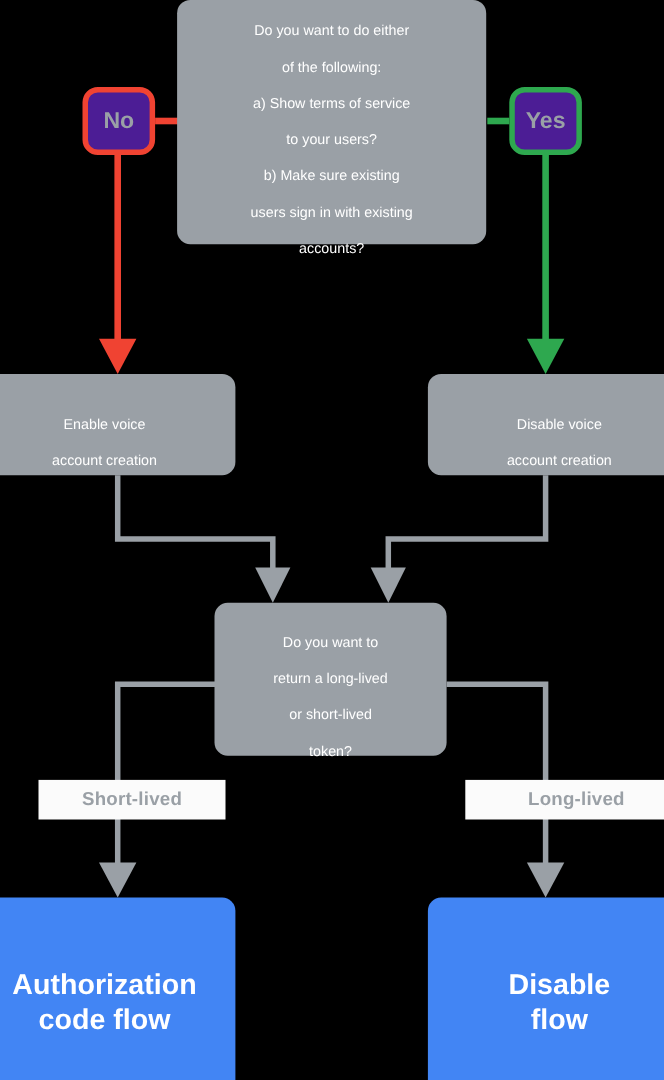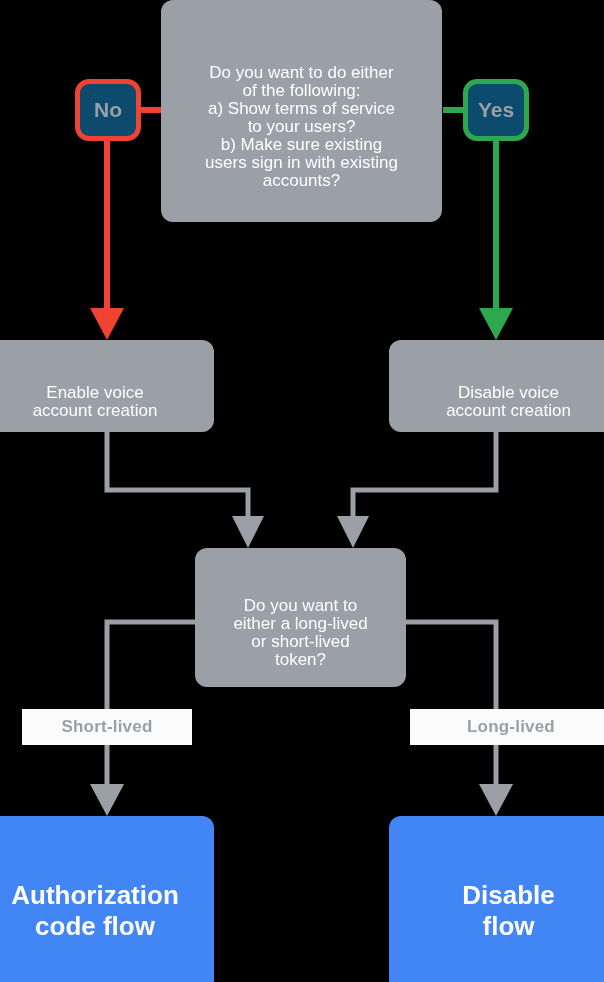--- a/index.html
+++ b/index.html
@@ -30,43 +30,43 @@
     align-items: center;
     justify-content: center;
     text-align: center;
   }
   .gray-node {
     background: #9aa0a6;
     border-radius: 12px;
     color: #ffffff;
   }
   .gray-node .txt {
-    font-size: 17px;
-    line-height: 18px;
+    font-size: 13px;
+    line-height: 33px;
     color: #ffffff;
     font-weight: 400;
     padding: 0 12px;
     white-space: pre-line;
     margin-top: 31px;
   }
   .blue-node {
     background: #4285f4;
     border-radius: 12px;
   }
   .blue-node .txt {
     font-size: 26px;
     line-height: 31px;
     color: #ffffff;
     font-weight: 700;
     white-space: pre-line;
   }
   .badge {
     position: absolute;
     box-sizing: border-box;
-    background: #0c4a6e;
+    background: #4c1d95;
     border-radius: 14px;
     display: flex;
     align-items: center;
     justify-content: center;
     font-size: 21px;
     font-weight: 700;
     color: #9aa0a6;
   }
   .badge-no { border: 5px solid #f04332; }
   .badge-yes { border: 5px solid #2ea84f; }
@@ -74,20 +74,21 @@
     position: absolute;
     box-sizing: border-box;
     background: #fbfbfb;
     display: flex;
     align-items: center;
     justify-content: center;
     font-size: 17px;
     font-weight: 700;
     color: #9aa0a6;
     letter-spacing: 0.2px;
+    margin-left: 13px;
   }
 </style>
 </head>
 <body>
 
 <div id="canvas">
 
   <svg id="wires" viewBox="0 0 604 982" xmlns="http://www.w3.org/2000/svg">
 
     <g>
@@ -146,21 +147,21 @@
 account creation</div>
   </div>
 
   <div class="node gray-node" style="left:389px; top:340px; width:239px; height:92px;">
     <div class="txt">Disable voice
 account creation</div>
   </div>
 
   <div class="node gray-node" style="left:195px; top:548px; width:211px; height:139px;">
     <div class="txt">Do you want to
-either a long-lived
+return a long-lived
 or short-lived
 token?</div>
   </div>
 
   <div class="edge-label" style="left:22px; top:709px; width:170px; height:36px;">
     <span>Short-lived</span>
   </div>
 
   <div class="edge-label" style="left:410px; top:709px; width:202px; height:36px;">
     <span>Long-lived</span>

